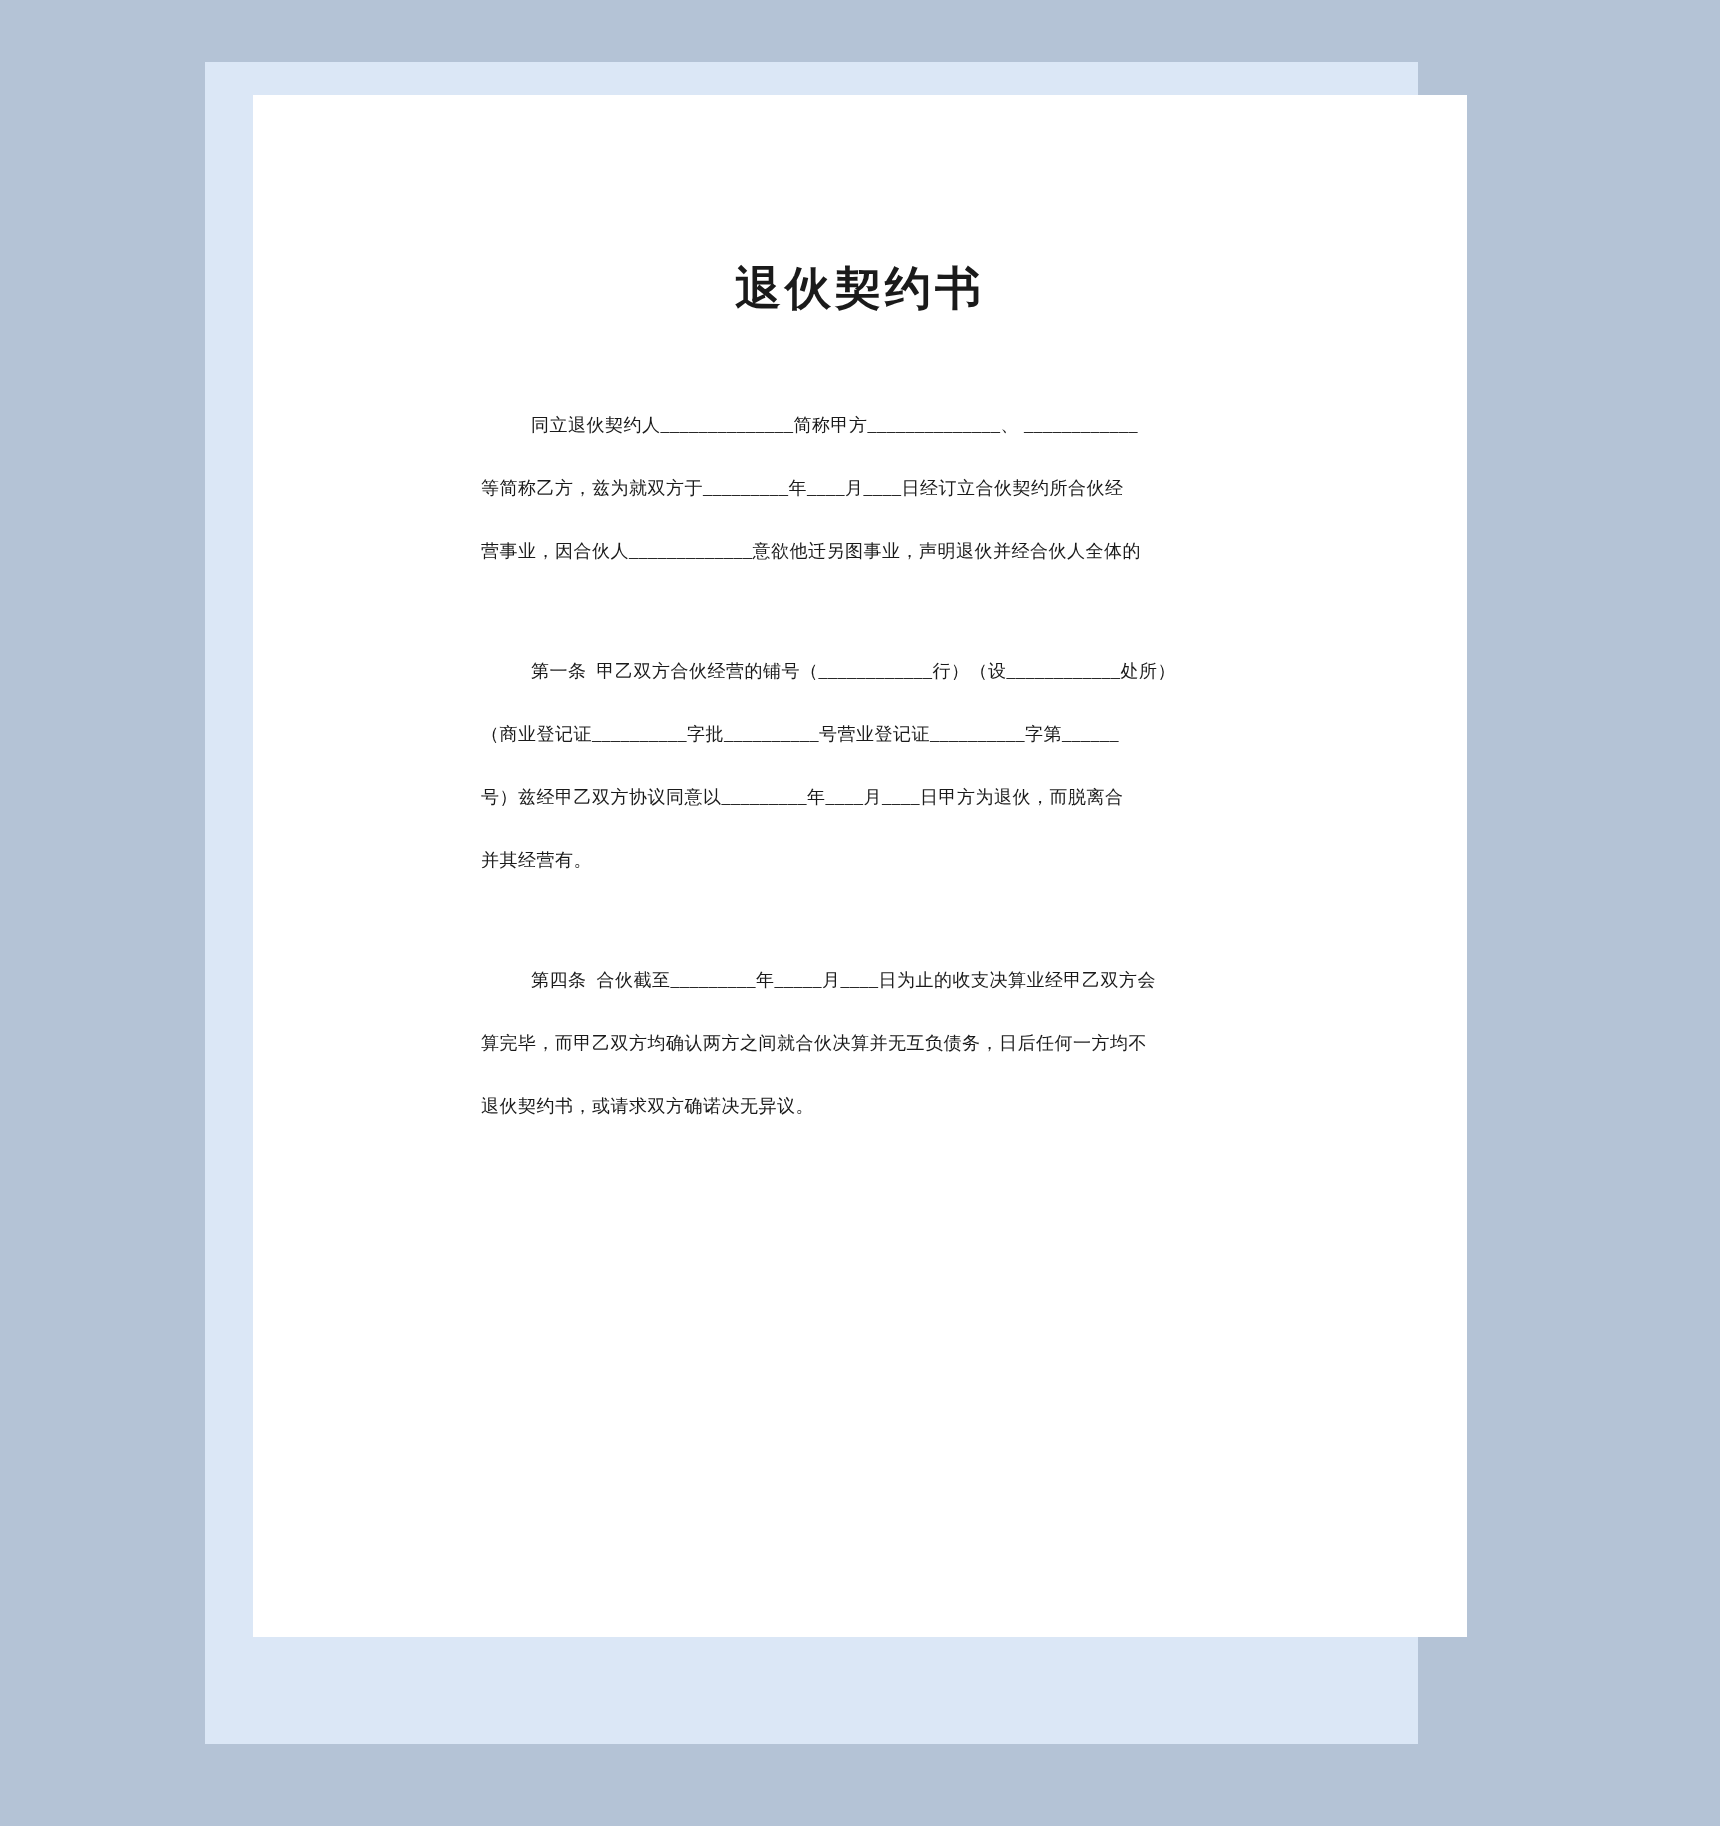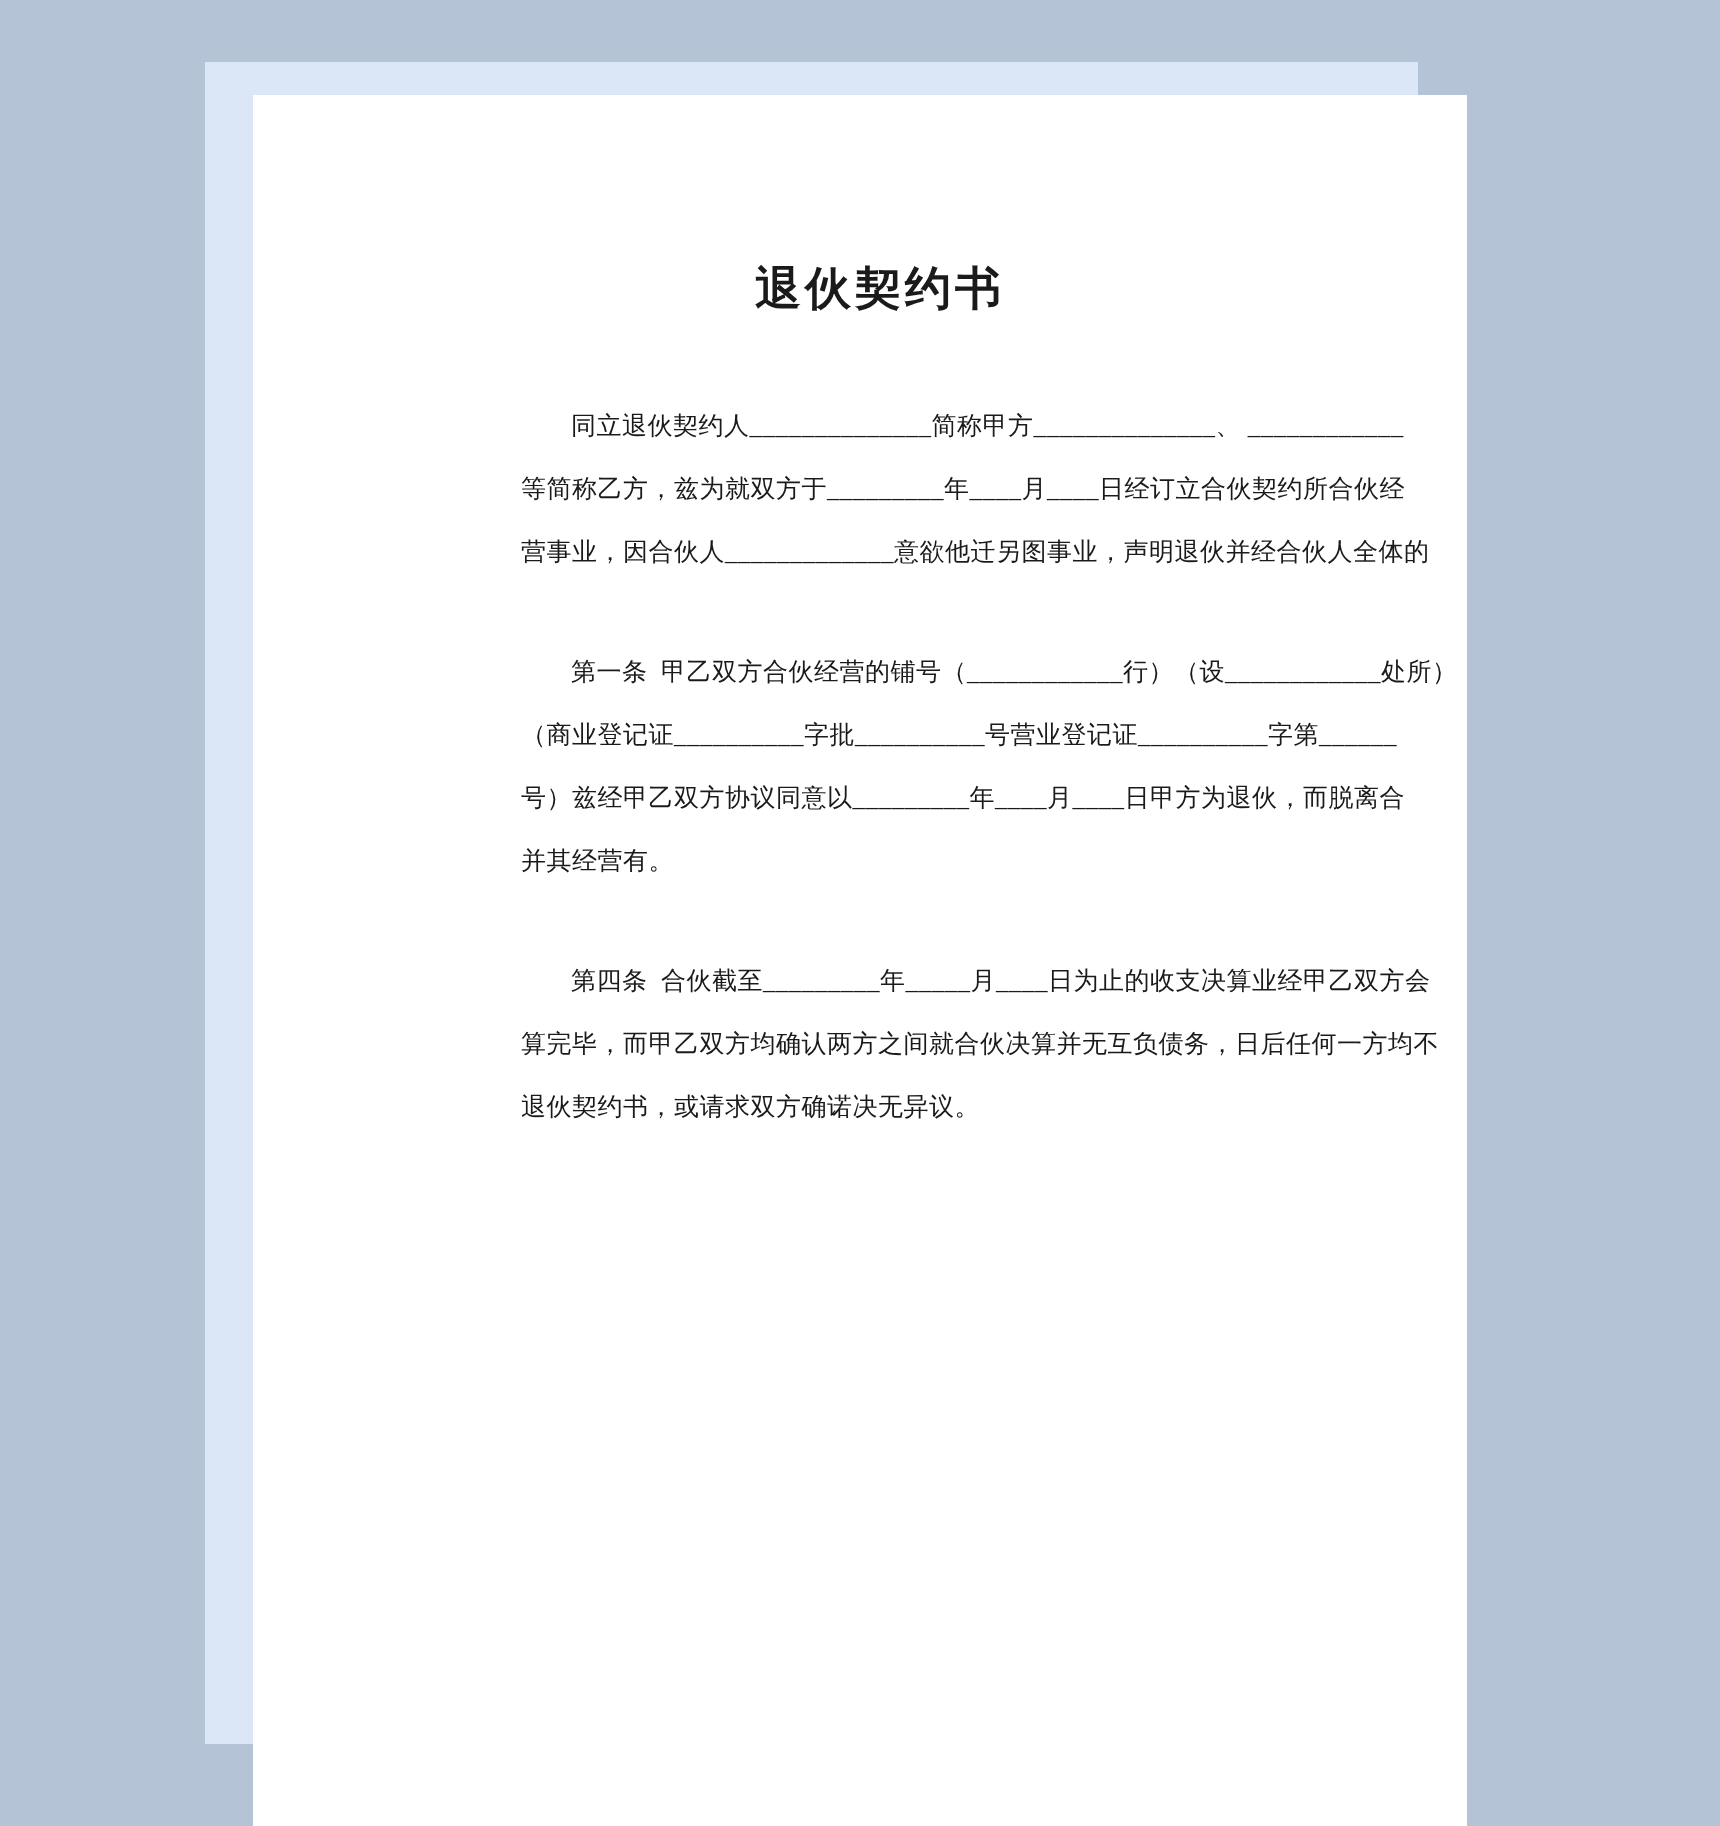--- a/index.html
+++ b/index.html
@@ -24,25 +24,24 @@
     top: 62px;
     width: 1213px;
     height: 1682px;
     background: var(--back-sheet, #dbe7f6);
   }
   .sheet {
     position: absolute;
     left: 253px;
     top: 95px;
     width: 1214px;
-    height: 1731px;
+    height: 1542px;
     background: var(--paper, #ffffff);
     box-sizing: border-box;
     padding-top: 165px;
-    padding-left: 40px;
   }
   .doc-title {
     margin: 0;
     width: 100%;
     text-align: center;
     font-family: "DejaVu Sans", "Liberation Sans", sans-serif;
     font-weight: bold;
     font-size: 46px;
     line-height: 56px;
     letter-spacing: 4px;
@@ -52,21 +51,21 @@
     padding: 0 180px 0 228px;
   }
   .para {
     margin: 57px 0 0 0;
   }
   .para.first {
     margin-top: 78px;
   }
   .line {
     font-family: "Liberation Serif", "DejaVu Serif", serif;
-    font-size: 25px;
+    font-size: 18px;
     line-height: 63px;
     letter-spacing: 0.5px;
     color: var(--ink, #1a1a1a);
     white-space: pre;
   }
   .line.indent {
     text-indent: 50px;
   }
 </style>
 </head>

